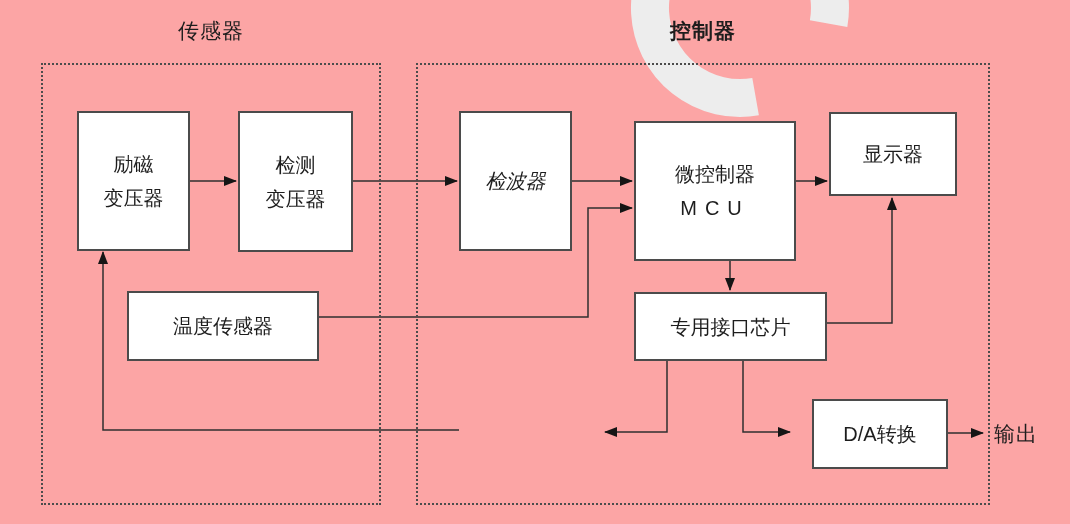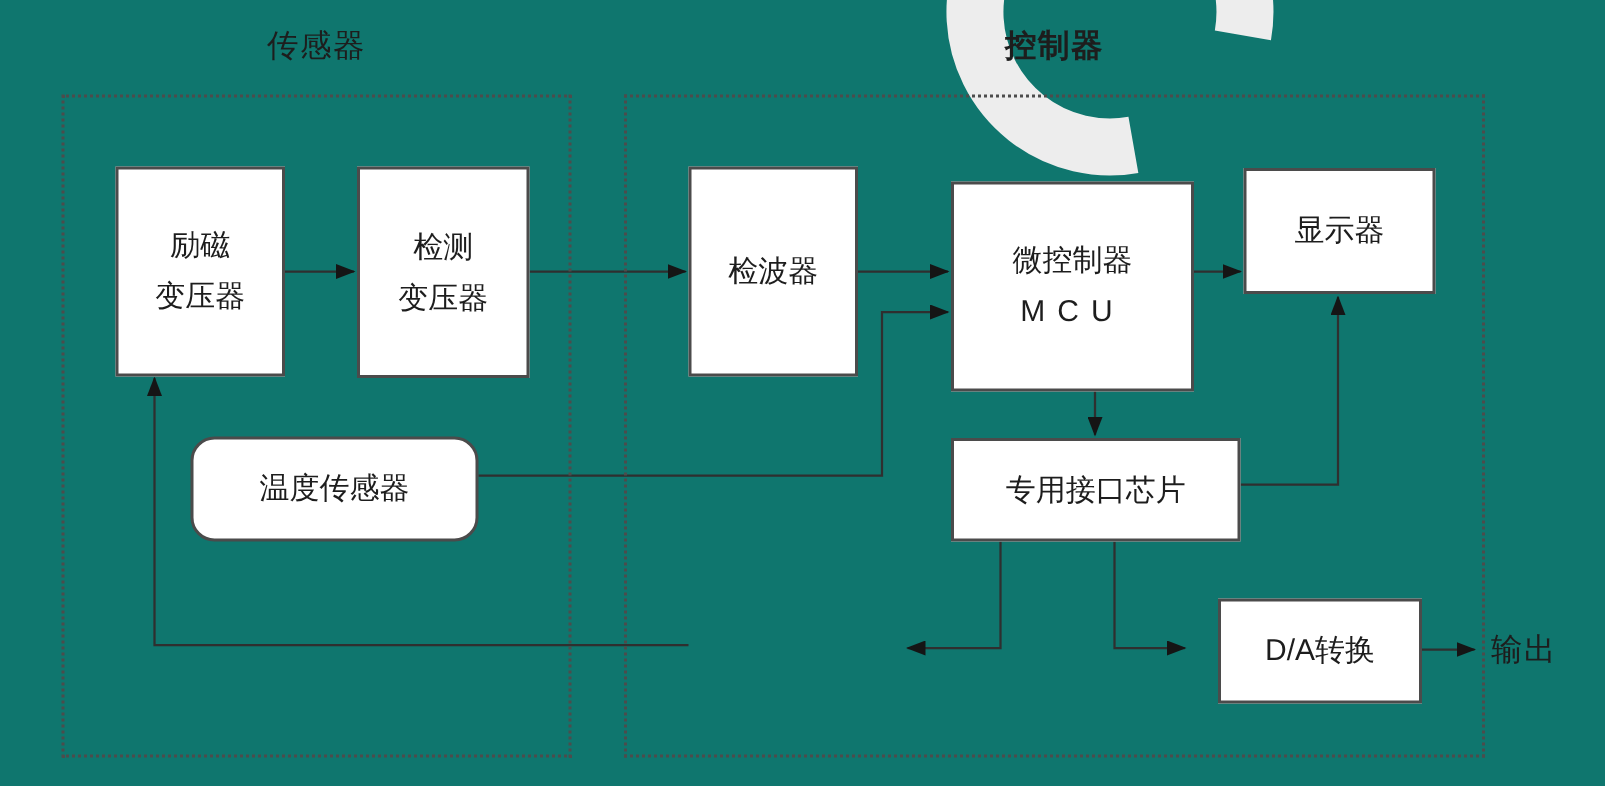--- a/index.html
+++ b/index.html
@@ -1,21 +1,21 @@
 <!DOCTYPE html>
 <html><head>
 <meta charset="utf-8">
 <style>
   html,body{margin:0;padding:0;background:#ffffff;}
   body{
     width:1070px;height:524px;
     font-family:"Liberation Sans","DejaVu Sans",sans-serif;
     color:#1d1d1d;
   }
-  .stage{position:relative;width:1070px;height:524px;overflow:hidden;background:#0f766e;}
+  .stage{position:relative;width:1070px;height:524px;overflow:hidden;background:#fca5a5;}
   .layer{position:absolute;left:0;top:0;width:1070px;height:524px;}
   .group{
     position:absolute;border:2px dotted #4c4c4c;background:transparent;
     box-sizing:border-box;z-index:2;
   }
   .group-title{
     position:absolute;text-align:center;font-size:21px;line-height:30px;
     color:#1d1d1d;z-index:4;letter-spacing:1px;
   }
   .node{
@@ -77,40 +77,40 @@
     </div>
   </div>
 
   <div class="node" style="left:238px;top:111px;width:115px;height:141px;">
     <div class="txt">
       <span>检测</span><br>
       <span>变压器</span>
     </div>
   </div>
 
-  <div class="node center" style="left:459px;top:111px;width:113px;height:140px;">
+  <div class="node center" style="left:459px;top:111px;width:113px;height:140px;font-style:italic;">
     <div class="txt">
       <span>检波器</span>
     </div>
   </div>
 
   <div class="node" style="left:634px;top:121px;width:162px;height:140px;">
     <div class="txt">
       <span>微控制器</span><br>
       <span class="mcu-line">MCU</span>
     </div>
   </div>
 
   <div class="node center" style="left:829px;top:112px;width:128px;height:84px;">
     <div class="txt">
       <span>显示器</span>
     </div>
   </div>
 
-  <div class="node center" style="left:127px;top:291px;width:192px;height:70px;border-radius:16px;">
+  <div class="node center" style="left:127px;top:291px;width:192px;height:70px;">
     <div class="txt">
       <span>温度传感器</span>
     </div>
   </div>
 
   <div class="node center" style="left:634px;top:292px;width:193px;height:69px;">
     <div class="txt">
       <span>专用接口芯片</span>
     </div>
   </div>

